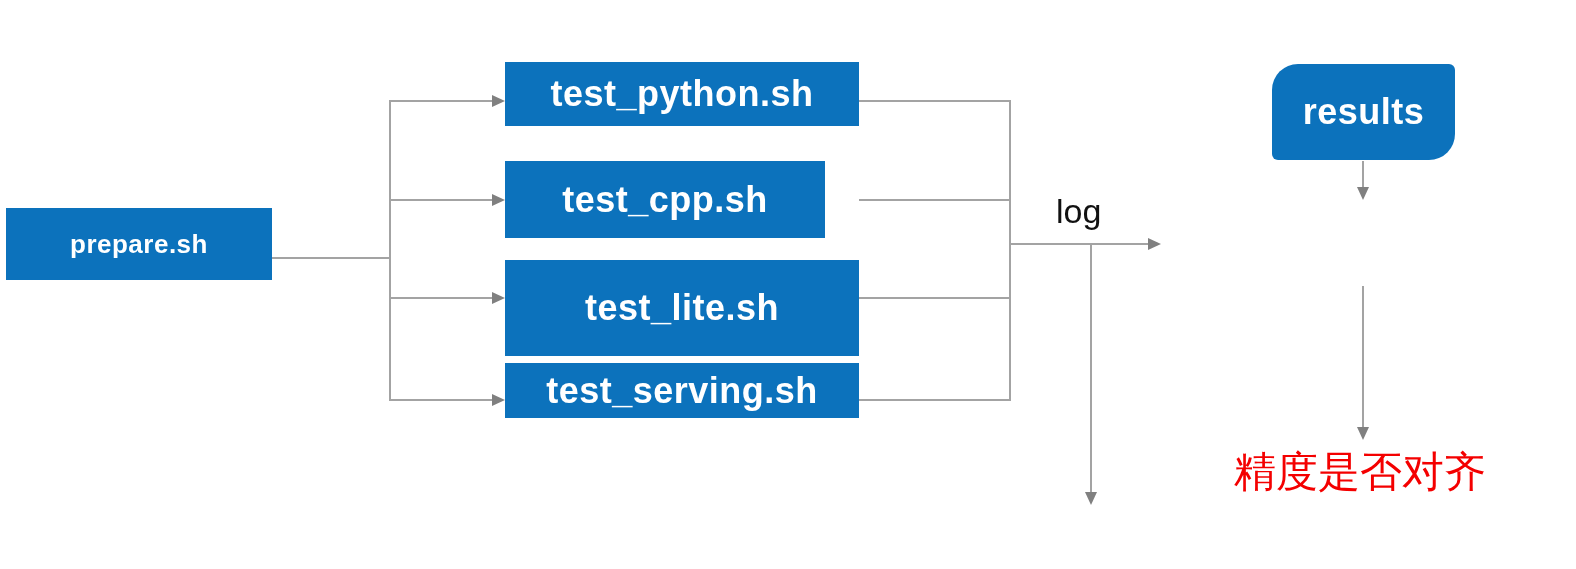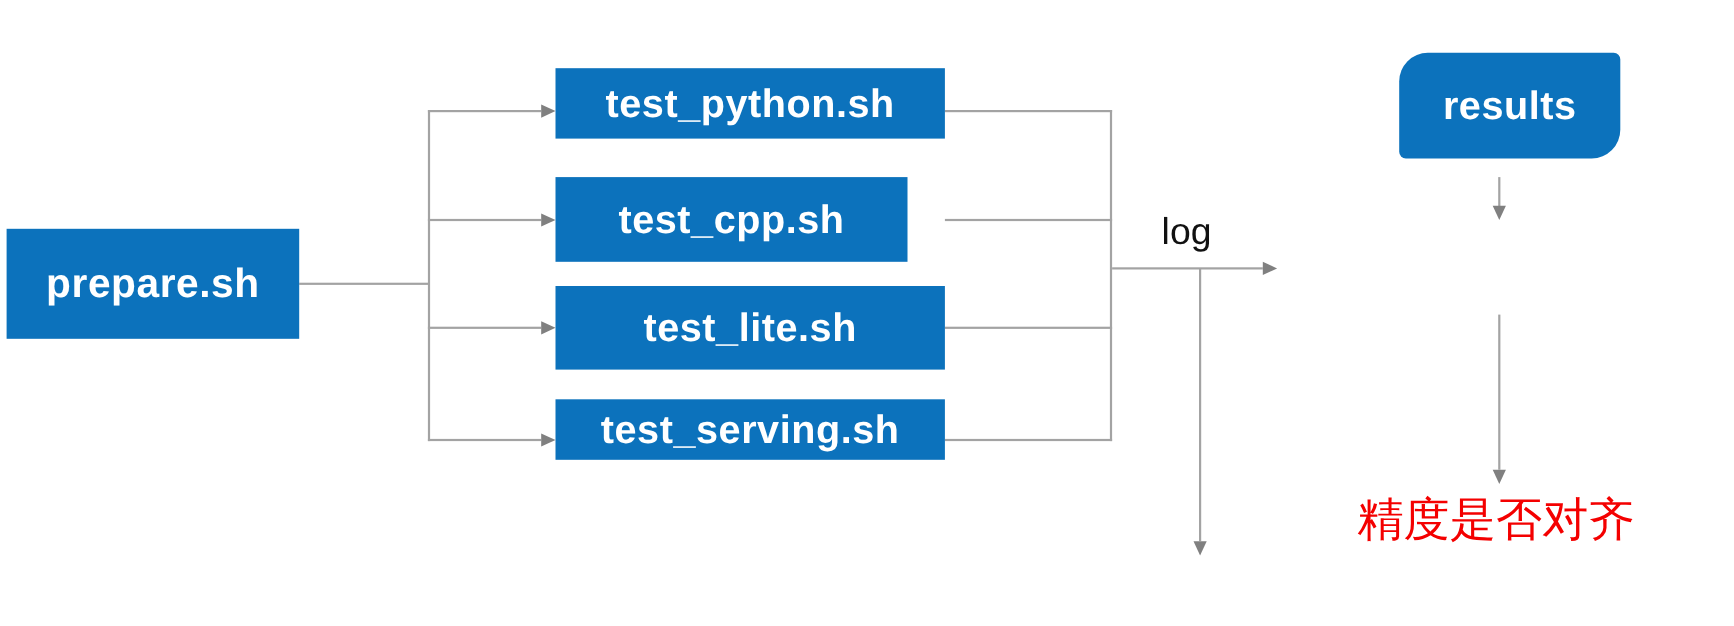--- a/index.html
+++ b/index.html
@@ -51,26 +51,26 @@
     font-size: 34px;
     font-weight: 400;
   }
   .warn-label {
     color: var(--warn-text, #F40000);
     font-size: 42px;
     font-weight: 500;
     transform: translateX(-50%);
   }
   
-  .n-prepare  { left: 6px;    top: 208px; width: 266px; height: 100px; font-size: 37px; }
+  .n-prepare  { left: 6px;    top: 208px; width: 266px; height: 72px; font-size: 26px; }
   .n-t1       { left: 505px;  top: 62px;  width: 354px; height: 64px; }
   .n-t2       { left: 505px;  top: 161px; width: 320px; height: 77px; }
-  .n-t3       { left: 505px;  top: 260px; width: 354px; height: 76px; }
+  .n-t3       { left: 505px;  top: 260px; width: 354px; height: 96px; }
   .n-t4       { left: 505px;  top: 363px; width: 354px; height: 55px; }
-  .n-results  { left: 1272px; top: 48px;  width: 201px; height: 96px;
+  .n-results  { left: 1272px; top: 64px;  width: 183px; height: 96px;
                 border-radius: 26px 6px 26px 6px; }
   .n-compare  { left: 1161px; top: 200px; width: 406px; height: 86px; font-size: 40px; }
 </style>
 </head>
 <body>
 
 <div class="stage">
 
   <div class="line" style="left:272px; top:257px; width:118px; height:2px;"></div>
   <div class="line" style="left:389px; top:100px; width:2px; height:301px;"></div>

